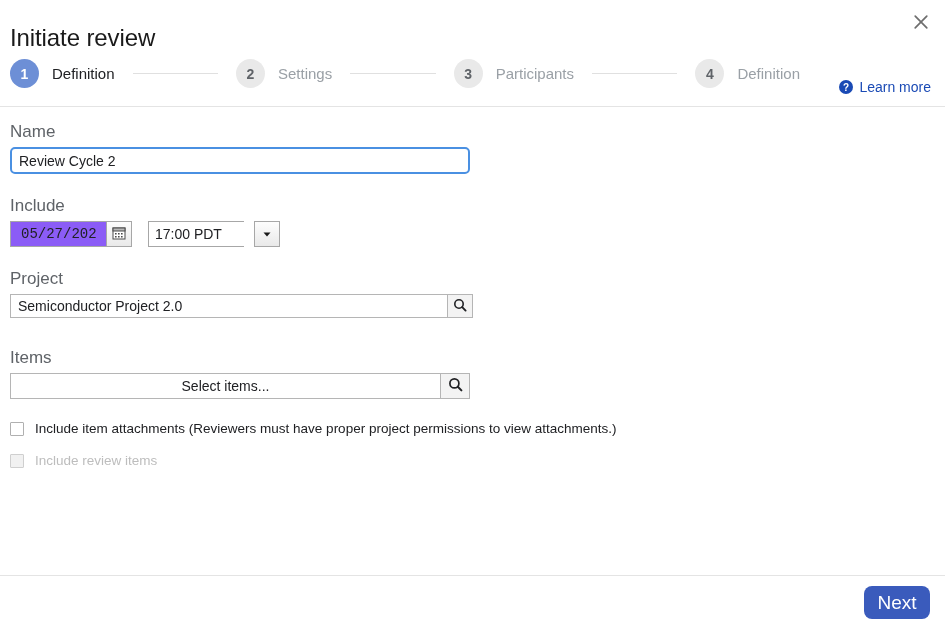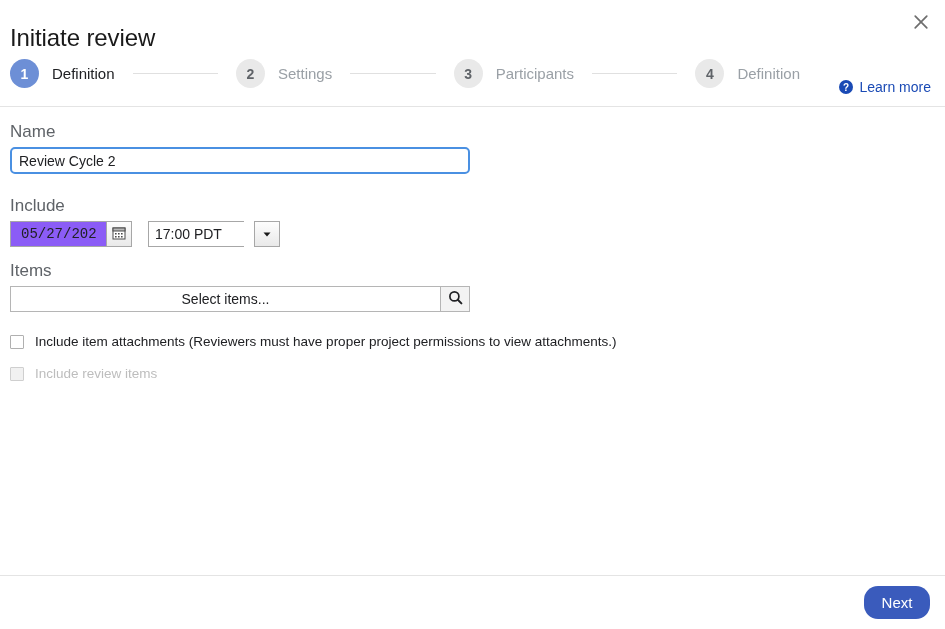--- a/index.html
+++ b/index.html
@@ -272,22 +272,22 @@
     align-items: center;
     justify-content: flex-end;
     padding-right: 15px;
     box-sizing: border-box;
     background: #ffffff;
   }
   .next-button {
     background: #3a5bbc;
     color: #ffffff;
     border: none;
-    border-radius: 14px;
-    font-size: 15px;
+    border-radius: 8px;
+    font-size: 19px;
     font-family: "Liberation Sans", sans-serif;
     width: 66px;
     height: 33px;
     cursor: pointer;
   }
 </style>
 </head>
 <body>
 
 <div class="dialog-header">
@@ -380,22 +380,36 @@
             <svg width="10" height="10" viewBox="0 0 10 10" aria-hidden="true">
               <path d="M1.5 3.5 L8.5 3.5 L5 7.5 Z" fill="#1a1a1a"></path>
             </svg>
           </span>
         </button>
       </div>
 
     </div>
   </div>
 
-
-  <div class="field-group" style="margin-top:14px;">
+  <div class="field-group" style="margin-top:22px;">
+    <label class="field-label">Project</label>
+    <div class="search-combo project-combo">
+      <input class="search-text" type="text" value="Semiconductor Project 2.0" style="">
+      <button class="search-button">
+        <span>
+          <svg width="14" height="14" viewBox="0 0 14 14" aria-hidden="true">
+            <circle cx="6" cy="6" r="4.2" fill="none" stroke="#202124" stroke-width="1.6"></circle>
+            <path d="M9.2 9.2 L12.6 12.6" stroke="#202124" stroke-width="1.9" stroke-linecap="round"></path>
+          </svg>
+        </span>
+      </button>
+    </div>
+  </div>
+
+  <div class="field-group" style="margin-top:30px;">
     <label class="field-label">Items</label>
     <div class="search-combo items-combo">
       <input class="search-text" type="text" value="Select items..." style="">
       <button class="search-button">
         <span>
           <svg width="15" height="15" viewBox="0 0 15 15" aria-hidden="true">
             <circle cx="6.4" cy="6.4" r="4.5" fill="none" stroke="#202124" stroke-width="1.7"></circle>
             <path d="M9.8 9.8 L13.4 13.4" stroke="#202124" stroke-width="2" stroke-linecap="round"></path>
           </svg>
         </span>

